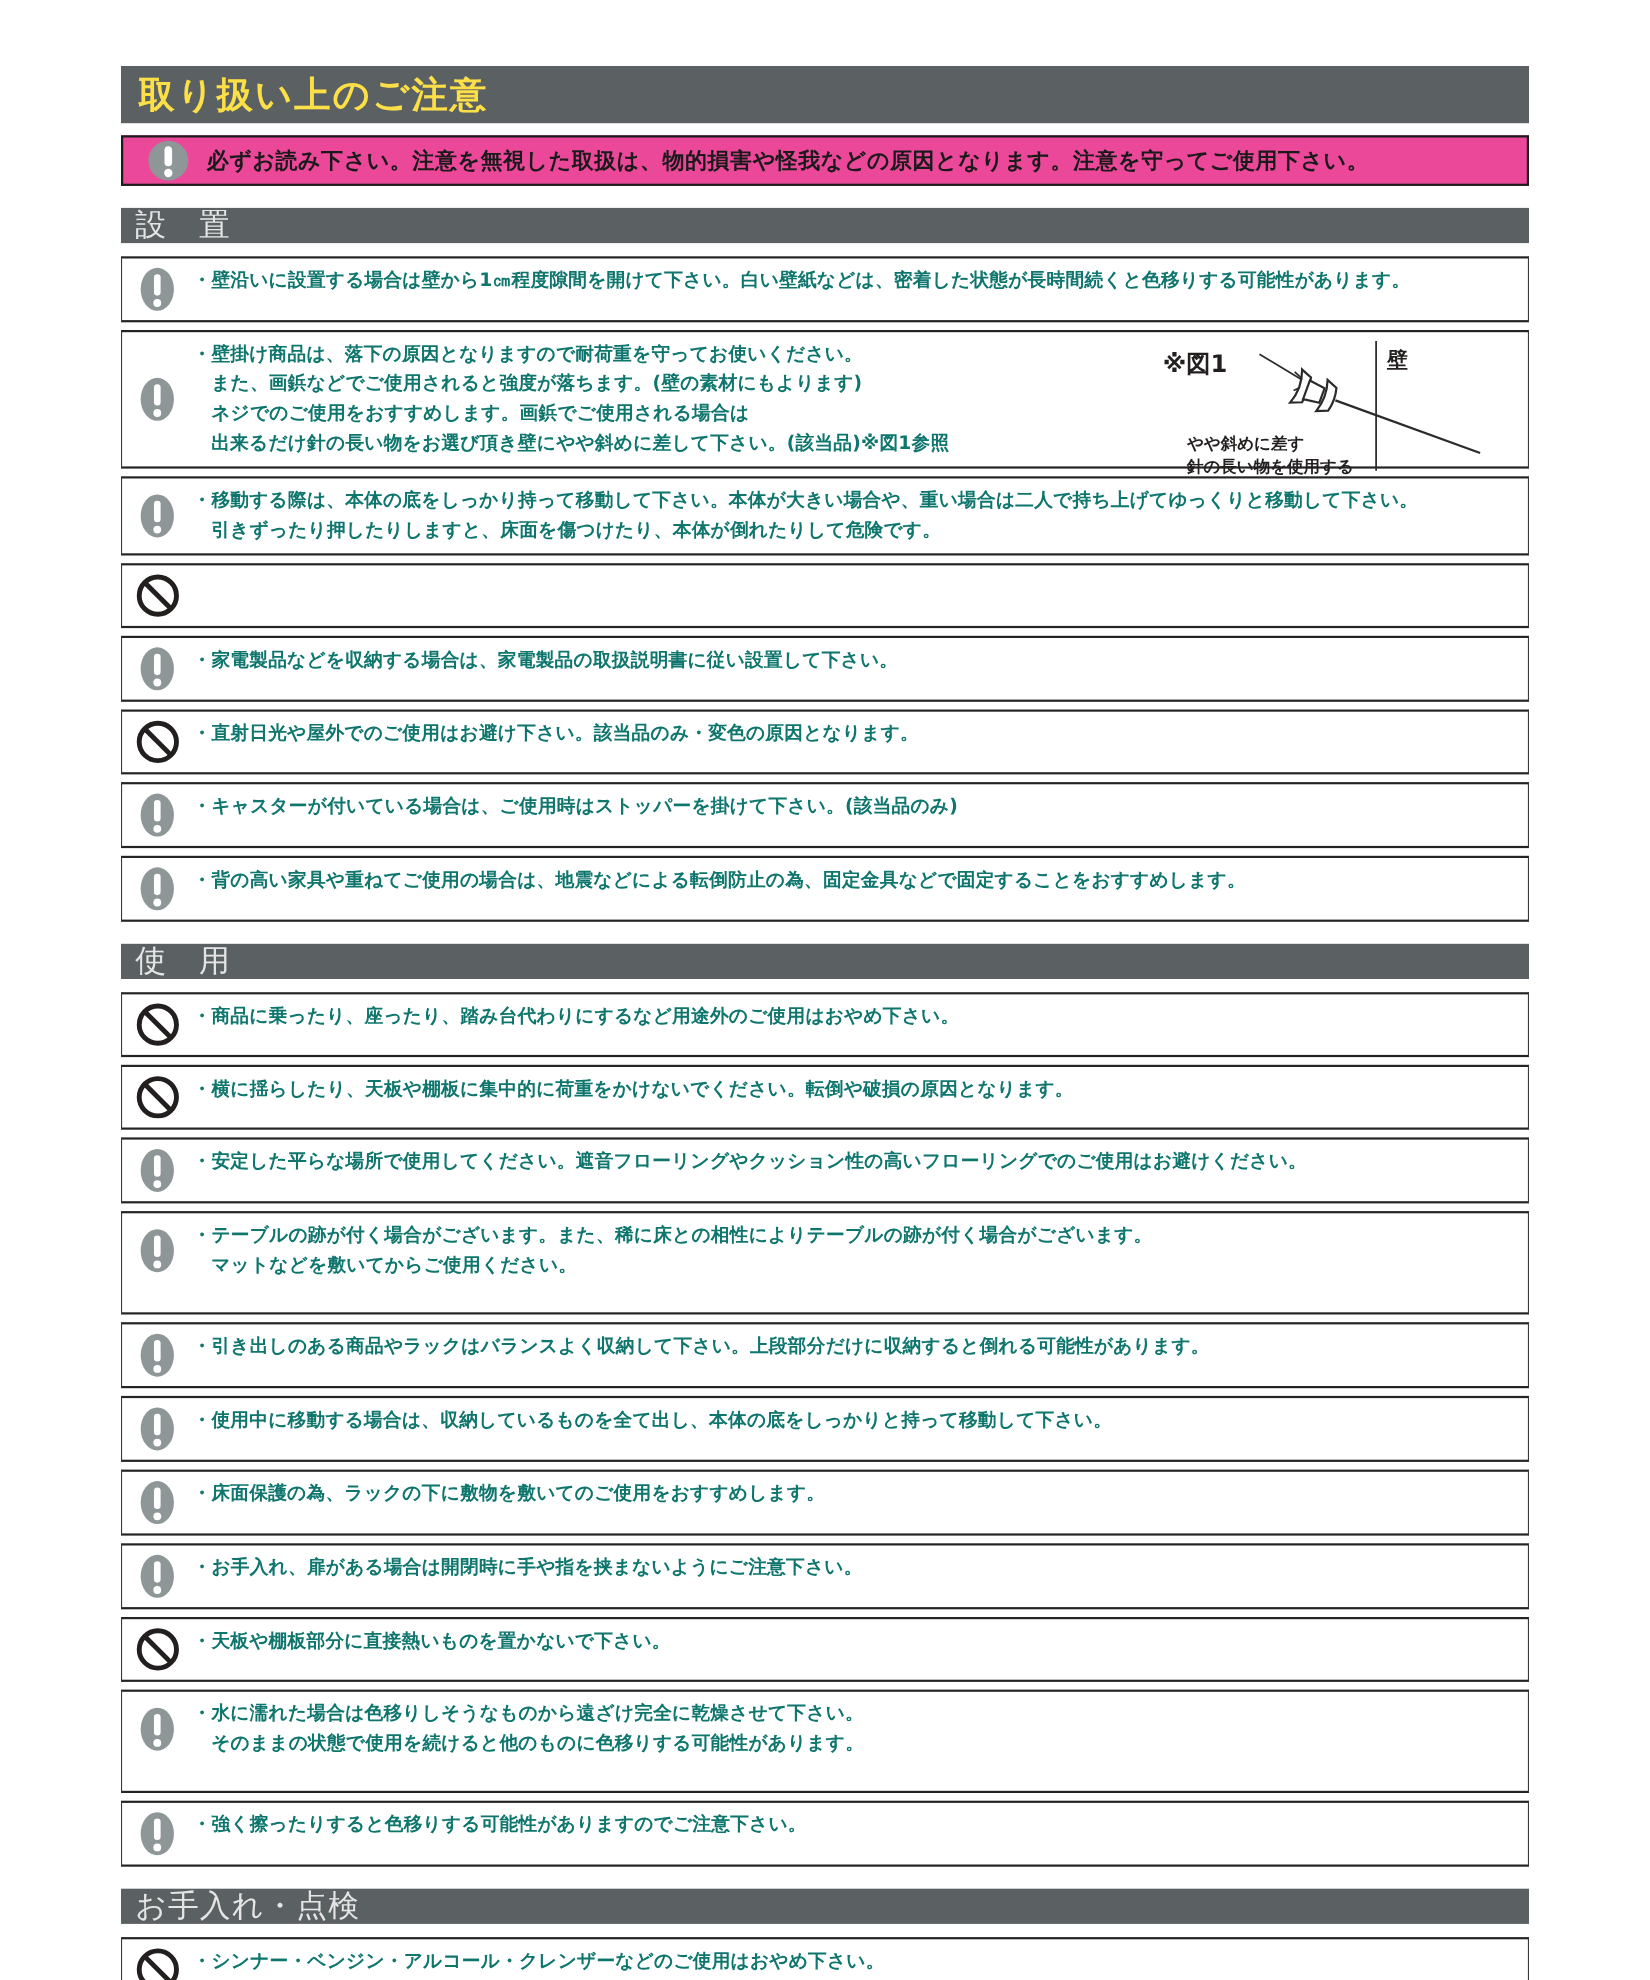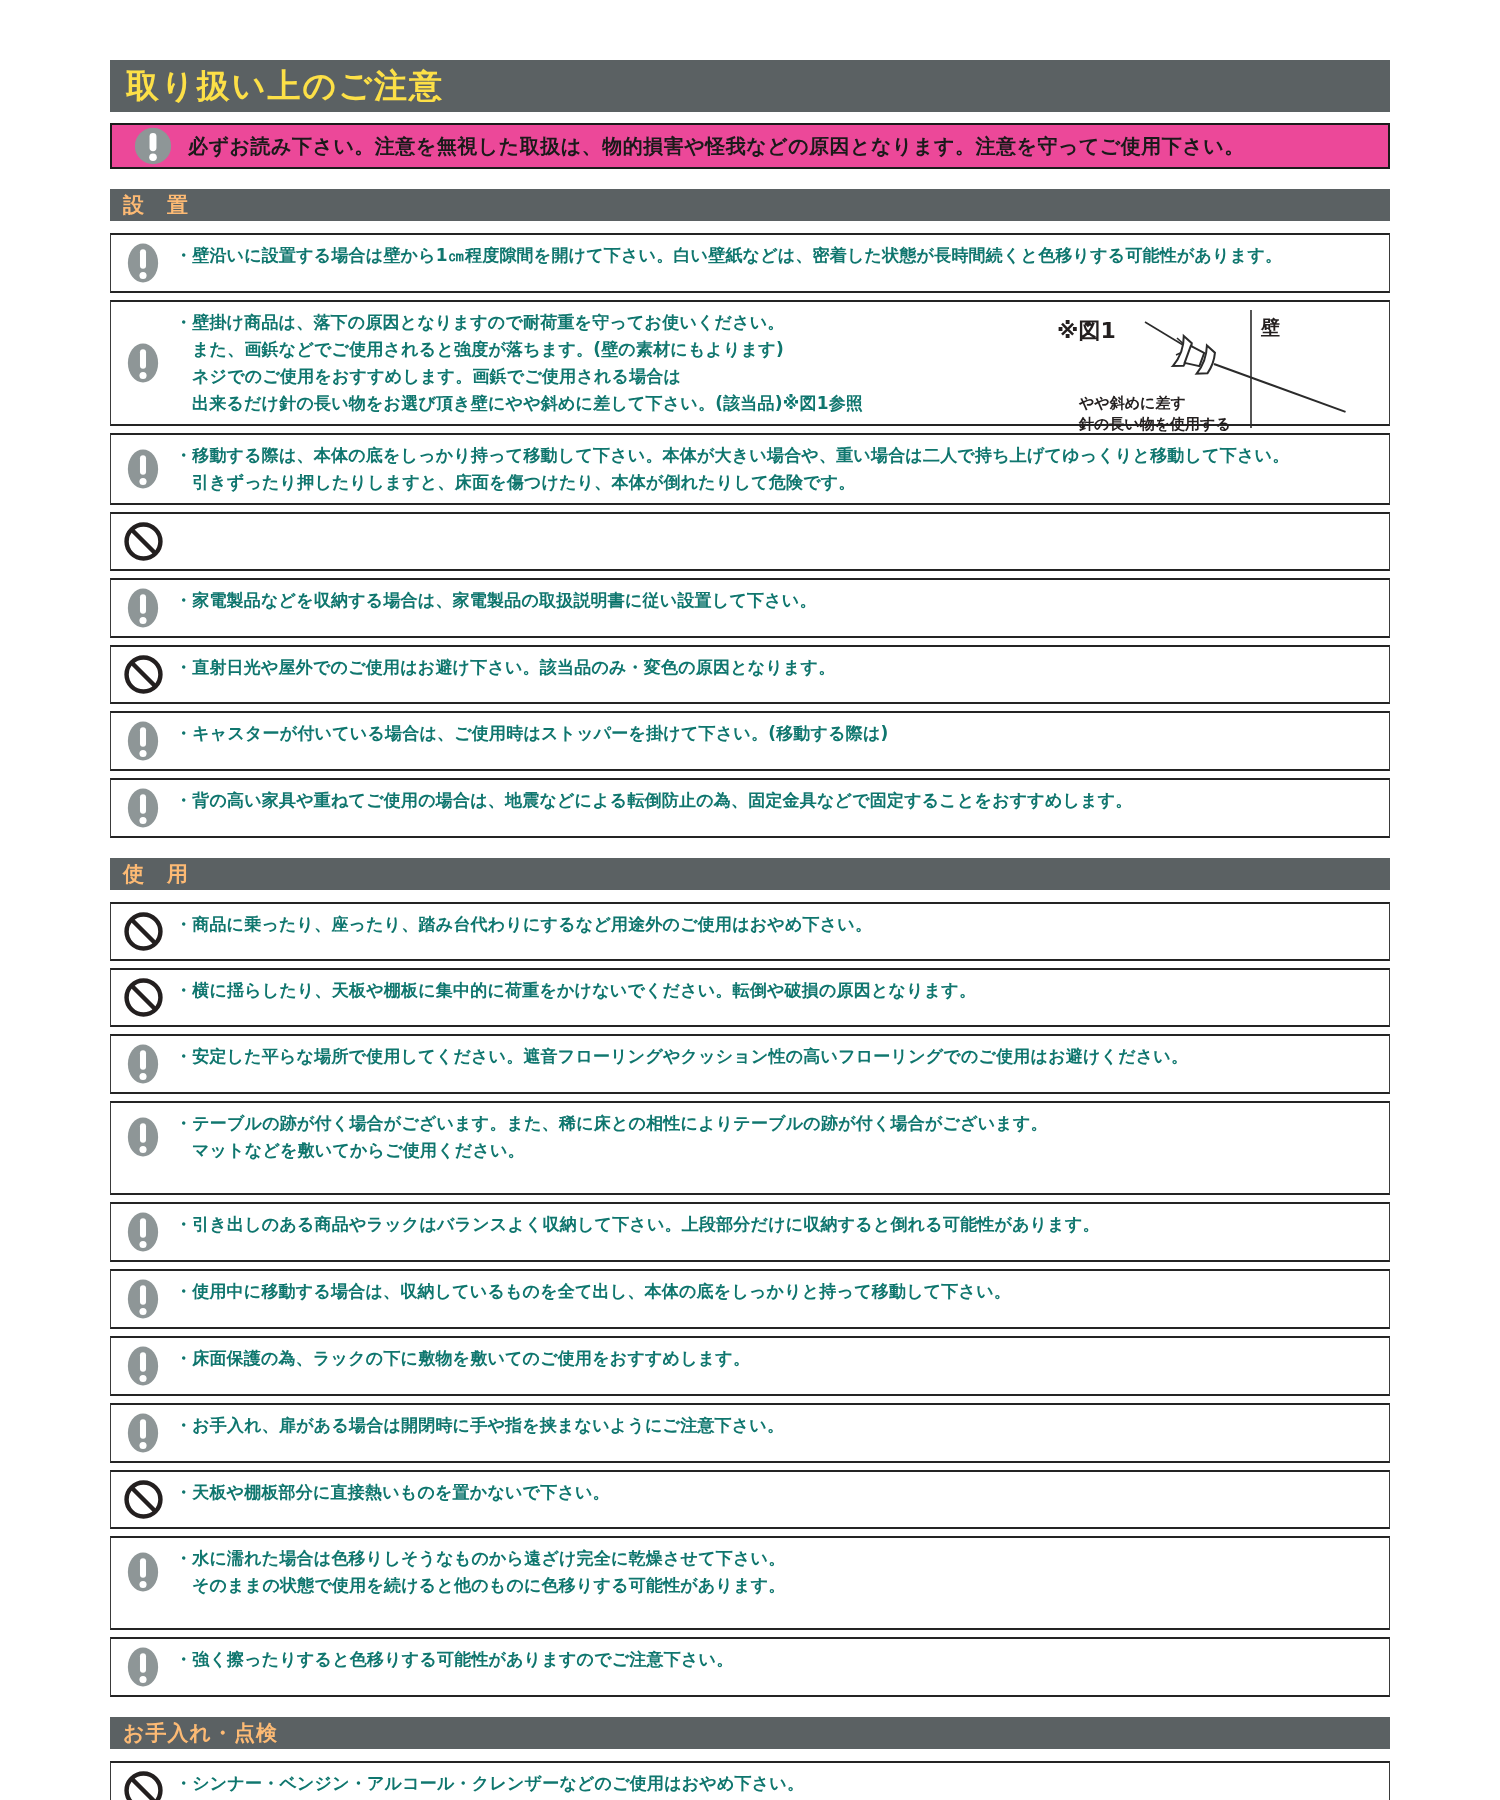--- a/index.html
+++ b/index.html
@@ -6,21 +6,21 @@
     font-family:"DejaVu Sans","Liberation Sans",sans-serif;-webkit-font-smoothing:antialiased;}
   #doc{position:absolute;left:110px;top:60px;width:1280px;}
   
   .title-bar{background:#5b6163;height:52px;display:flex;align-items:center;padding-left:16px;box-sizing:border-box;}
   .title-bar span{color:#fde047;font-size:33px;font-weight:700;letter-spacing:2px;}
   
   .notice{margin-top:11px;border:2px solid #1c1c1c;background:#ec4899;height:46px;display:flex;align-items:center;box-sizing:border-box;padding:0 10px 0 22px;}
   .notice .ntext{font-size:20px;font-weight:700;color:#1a1a1a;margin-left:16px;letter-spacing:0.5px;}
   
   .section-bar{margin-top:20px;background:#5b6163;height:32px;display:flex;align-items:center;padding-left:13px;box-sizing:border-box;}
-  .section-bar span{color:#fdba74;font-size:21px;font-weight:700;letter-spacing:1px;}
+  .section-bar span{color:#e5e5e5;font-size:28px;font-weight:400;letter-spacing:1px;}
   .rows{margin-top:12px;}
   
   .row{border:2px solid #242424;border-left:1px solid #3a3a3a;border-right:1px solid #3a3a3a;background:#fff;
        display:flex;align-items:flex-start;padding:7px 16px 7px 0;margin-bottom:7px;box-sizing:border-box;}
   .row .icn{width:64px;flex:0 0 64px;display:flex;justify-content:center;align-items:center;align-self:center;}
   .row .txt{flex:1;padding-top:0;}
   .row .txt div{font-size:17px;line-height:27px;font-weight:700;color:#0f766e;letter-spacing:0.2px;white-space:nowrap;}
   .row .txt div.cont{padding-left:17px;}
   .row.tall{padding-bottom:29px;}
   .row.has-figure{position:relative;min-height:126px;align-items:flex-end;}
@@ -139,21 +139,21 @@
         </div>
         <div class="row">
           <div class="icn">
             <svg width="32" height="42" viewBox="0 0 36 46">
   <ellipse cx="18" cy="23" rx="17" ry="22" fill="#8e9697"></ellipse>
   <rect x="14.6" y="7.5" width="6.8" height="22" rx="3.4" fill="#ffffff"></rect>
   <circle cx="18" cy="37" r="4" fill="#ffffff"></circle>
             </svg>
           </div>
           <div class="txt">
-            <div class="first">・キャスターが付いている場合は、ご使用時はストッパーを掛けて下さい。(移動する際は)</div>
+            <div class="first">・キャスターが付いている場合は、ご使用時はストッパーを掛けて下さい。(該当品のみ)</div>
           </div>
         </div>
         <div class="row">
           <div class="icn">
             <svg width="32" height="42" viewBox="0 0 36 46">
   <ellipse cx="18" cy="23" rx="17" ry="22" fill="#8e9697"></ellipse>
   <rect x="14.6" y="7.5" width="6.8" height="22" rx="3.4" fill="#ffffff"></rect>
   <circle cx="18" cy="37" r="4" fill="#ffffff"></circle>
             </svg>
           </div>

